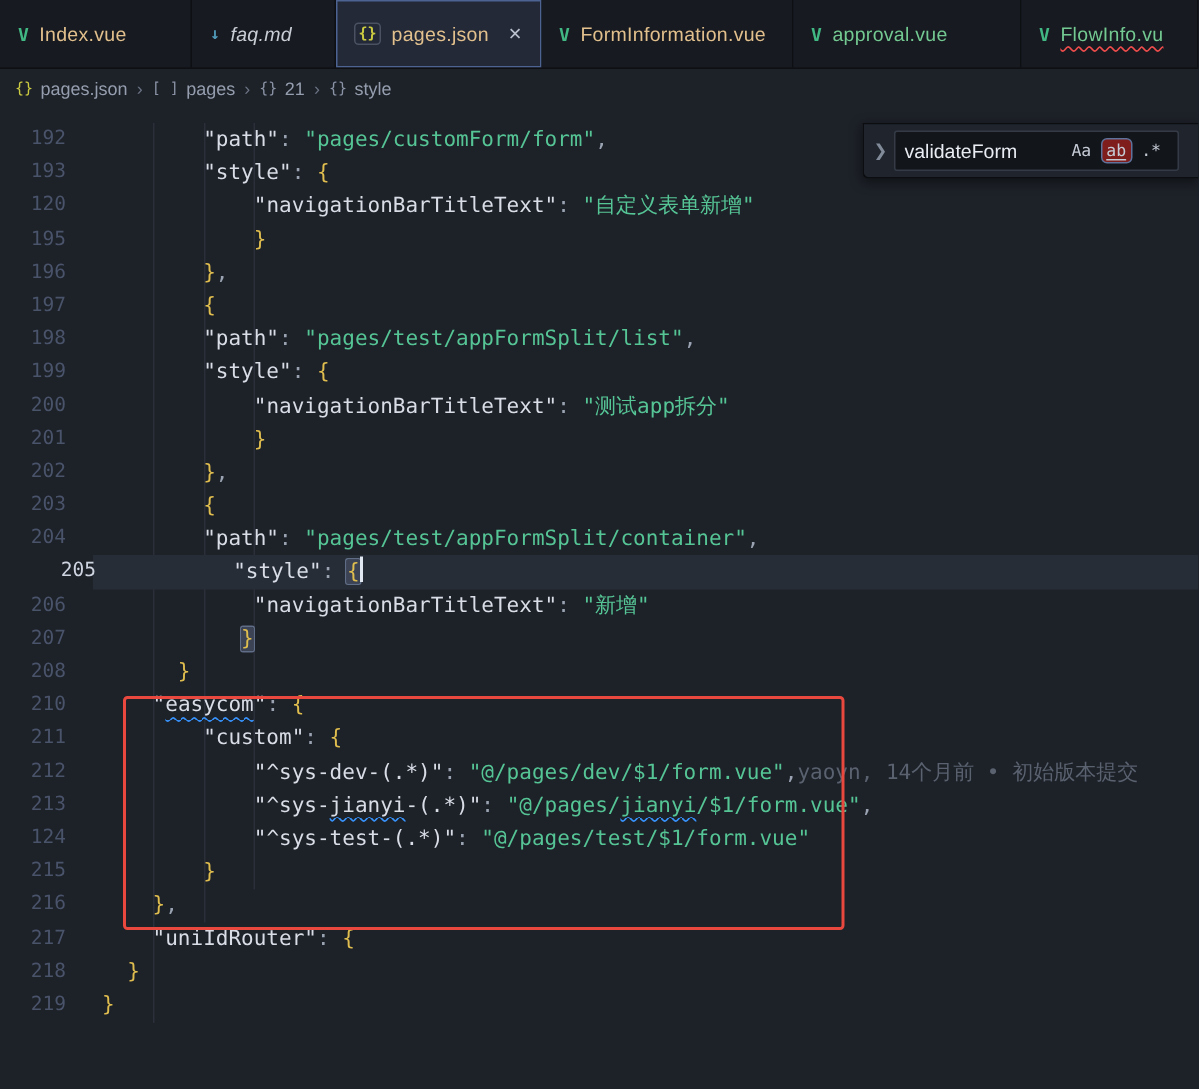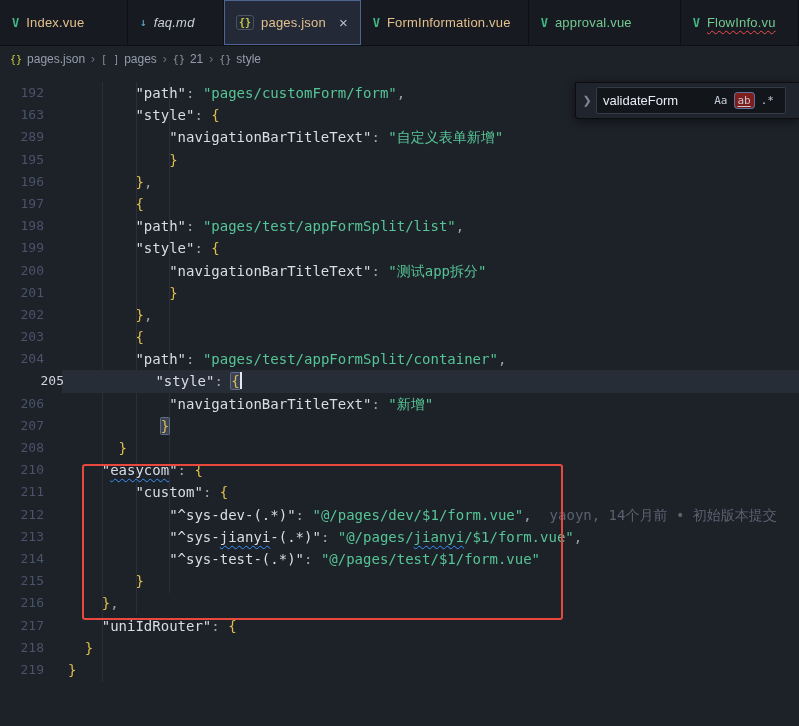--- a/index.html
+++ b/index.html
@@ -49,21 +49,21 @@
           color:#49536a;font-size:13px;}
   .row.cur .gutter{color:#ced4e0;}
   .code{flex:1;}
   .w{color:#c8ccd4;}
   .k{color:#d8dde6;}
   .s{color:#56c596;}
   .p{color:#9aa3b2;}
   .b{color:#dfbd4e;}
   .sq{text-decoration:underline wavy #3794ff 1px;text-underline-offset:3px;}
   .match{background:#3b4354;box-shadow:0 0 0 1px #606d86;border-radius:1px;}
-  .blame{color:#5a6270;margin-left:18px;}
+  .blame{color:#5a6270;margin-left:0;}
   .caret{display:inline-block;width:0;height:17px;border-left:2px solid #e2e8f2;vertical-align:-3px;}
 
   
   .find{position:absolute;top:82px;right:0;width:224px;height:37px;background:#20252d;
         border:1px solid #0b0d10;border-right:none;border-bottom-left-radius:4px;
         box-shadow:0 2px 8px rgba(0,0,0,.5);display:flex;align-items:center;
         padding-left:4px;box-sizing:border-box;z-index:40;}
   .find-chevron{color:#808a99;font-size:11px;width:14px;text-align:center;cursor:pointer;}
   .find-input{display:flex;align-items:center;background:#12151a;border:1px solid #343b46;
               border-radius:2px;height:27px;margin-left:2px;padding:0 8px 0 6px;gap:5px;
@@ -130,41 +130,41 @@
       <span data-name="breadcrumb-label">style</span>
     </span>
   </div>
 
 <div class="editor" data-name="editor">
   <div class="guide g1" data-name="indent-guide"></div>
   <div class="guide g2" data-name="indent-guide"></div>
   <div class="guide g3" data-name="indent-guide"></div>
   <div class="code-area" data-name="code-area">
       <div class="row" data-name="code-line"><span class="gutter" data-name="line-number">192</span><span class="code"><span class="w" data-name="code-token">        </span><span class="k" data-name="code-token">"path"</span><span class="p" data-name="code-token">: </span><span class="s" data-name="code-token">"pages/customForm/form"</span><span class="p" data-name="code-token">,</span></span></div>
-      <div class="row" data-name="code-line"><span class="gutter" data-name="line-number">163</span><span class="code"><span class="w" data-name="code-token">        </span><span class="k" data-name="code-token">"style"</span><span class="p" data-name="code-token">: </span><span class="b" data-name="code-token">{</span></span></div>
-      <div class="row" data-name="code-line"><span class="gutter" data-name="line-number">289</span><span class="code"><span class="w" data-name="code-token">            </span><span class="k" data-name="code-token">"navigationBarTitleText"</span><span class="p" data-name="code-token">: </span><span class="s" data-name="code-token">"自定义表单新增"</span></span></div>
+      <div class="row" data-name="code-line"><span class="gutter" data-name="line-number">193</span><span class="code"><span class="w" data-name="code-token">        </span><span class="k" data-name="code-token">"style"</span><span class="p" data-name="code-token">: </span><span class="b" data-name="code-token">{</span></span></div>
+      <div class="row" data-name="code-line"><span class="gutter" data-name="line-number">120</span><span class="code"><span class="w" data-name="code-token">            </span><span class="k" data-name="code-token">"navigationBarTitleText"</span><span class="p" data-name="code-token">: </span><span class="s" data-name="code-token">"自定义表单新增"</span></span></div>
       <div class="row" data-name="code-line"><span class="gutter" data-name="line-number">195</span><span class="code"><span class="w" data-name="code-token">            </span><span class="b" data-name="code-token">}</span></span></div>
       <div class="row" data-name="code-line"><span class="gutter" data-name="line-number">196</span><span class="code"><span class="w" data-name="code-token">        </span><span class="b" data-name="code-token">}</span><span class="p" data-name="code-token">,</span></span></div>
       <div class="row" data-name="code-line"><span class="gutter" data-name="line-number">197</span><span class="code"><span class="w" data-name="code-token">        </span><span class="b" data-name="code-token">{</span></span></div>
       <div class="row" data-name="code-line"><span class="gutter" data-name="line-number">198</span><span class="code"><span class="w" data-name="code-token">        </span><span class="k" data-name="code-token">"path"</span><span class="p" data-name="code-token">: </span><span class="s" data-name="code-token">"pages/test/appFormSplit/list"</span><span class="p" data-name="code-token">,</span></span></div>
       <div class="row" data-name="code-line"><span class="gutter" data-name="line-number">199</span><span class="code"><span class="w" data-name="code-token">        </span><span class="k" data-name="code-token">"style"</span><span class="p" data-name="code-token">: </span><span class="b" data-name="code-token">{</span></span></div>
       <div class="row" data-name="code-line"><span class="gutter" data-name="line-number">200</span><span class="code"><span class="w" data-name="code-token">            </span><span class="k" data-name="code-token">"navigationBarTitleText"</span><span class="p" data-name="code-token">: </span><span class="s" data-name="code-token">"测试app拆分"</span></span></div>
       <div class="row" data-name="code-line"><span class="gutter" data-name="line-number">201</span><span class="code"><span class="w" data-name="code-token">            </span><span class="b" data-name="code-token">}</span></span></div>
       <div class="row" data-name="code-line"><span class="gutter" data-name="line-number">202</span><span class="code"><span class="w" data-name="code-token">        </span><span class="b" data-name="code-token">}</span><span class="p" data-name="code-token">,</span></span></div>
       <div class="row" data-name="code-line"><span class="gutter" data-name="line-number">203</span><span class="code"><span class="w" data-name="code-token">        </span><span class="b" data-name="code-token">{</span></span></div>
       <div class="row" data-name="code-line"><span class="gutter" data-name="line-number">204</span><span class="code"><span class="w" data-name="code-token">        </span><span class="k" data-name="code-token">"path"</span><span class="p" data-name="code-token">: </span><span class="s" data-name="code-token">"pages/test/appFormSplit/container"</span><span class="p" data-name="code-token">,</span></span></div>
       <div class="row cur" data-name="code-line"><span class="gutter" data-name="line-number">205</span><span class="code"><span class="w" data-name="code-token">        </span><span class="k" data-name="code-token">"style"</span><span class="p" data-name="code-token">: </span><span class="b match" data-name="code-token">{</span><span class="caret" data-name="caret"></span></span></div>
       <div class="row" data-name="code-line"><span class="gutter" data-name="line-number">206</span><span class="code"><span class="w" data-name="code-token">            </span><span class="k" data-name="code-token">"navigationBarTitleText"</span><span class="p" data-name="code-token">: </span><span class="s" data-name="code-token">"新增"</span></span></div>
       <div class="row" data-name="code-line"><span class="gutter" data-name="line-number">207</span><span class="code"><span class="w" data-name="code-token">           </span><span class="b match" data-name="code-token">}</span></span></div>
       <div class="row" data-name="code-line"><span class="gutter" data-name="line-number">208</span><span class="code"><span class="w" data-name="code-token">      </span><span class="b" data-name="code-token">}</span></span></div>
       <div class="row" data-name="code-line"><span class="gutter" data-name="line-number">210</span><span class="code"><span class="w" data-name="code-token">    </span><span class="k" data-name="code-token">"</span><span class="k sq" data-name="code-token">easycom</span><span class="k" data-name="code-token">"</span><span class="p" data-name="code-token">: </span><span class="b" data-name="code-token">{</span></span></div>
       <div class="row" data-name="code-line"><span class="gutter" data-name="line-number">211</span><span class="code"><span class="w" data-name="code-token">        </span><span class="k" data-name="code-token">"custom"</span><span class="p" data-name="code-token">: </span><span class="b" data-name="code-token">{</span></span></div>
       <div class="row" data-name="code-line"><span class="gutter" data-name="line-number">212</span><span class="code"><span class="w" data-name="code-token">            </span><span class="k" data-name="code-token">"^sys-dev-(.*)"</span><span class="p" data-name="code-token">: </span><span class="s" data-name="code-token">"@/pages/dev/$1/form.vue"</span><span class="p" data-name="code-token">,</span><span class="blame" data-name="git-blame-annotation">yaoyn, 14个月前 • 初始版本提交</span></span></div>
       <div class="row" data-name="code-line"><span class="gutter" data-name="line-number">213</span><span class="code"><span class="w" data-name="code-token">            </span><span class="k" data-name="code-token">"^sys-</span><span class="k sq" data-name="code-token">jianyi</span><span class="k" data-name="code-token">-(.*)"</span><span class="p" data-name="code-token">: </span><span class="s" data-name="code-token">"@/pages/</span><span class="s sq" data-name="code-token">jianyi</span><span class="s" data-name="code-token">/$1/form.vue"</span><span class="p" data-name="code-token">,</span></span></div>
-      <div class="row" data-name="code-line"><span class="gutter" data-name="line-number">214</span><span class="code"><span class="w" data-name="code-token">            </span><span class="k" data-name="code-token">"^sys-test-(.*)"</span><span class="p" data-name="code-token">: </span><span class="s" data-name="code-token">"@/pages/test/$1/form.vue"</span></span></div>
+      <div class="row" data-name="code-line"><span class="gutter" data-name="line-number">124</span><span class="code"><span class="w" data-name="code-token">            </span><span class="k" data-name="code-token">"^sys-test-(.*)"</span><span class="p" data-name="code-token">: </span><span class="s" data-name="code-token">"@/pages/test/$1/form.vue"</span></span></div>
       <div class="row" data-name="code-line"><span class="gutter" data-name="line-number">215</span><span class="code"><span class="w" data-name="code-token">        </span><span class="b" data-name="code-token">}</span></span></div>
       <div class="row" data-name="code-line"><span class="gutter" data-name="line-number">216</span><span class="code"><span class="w" data-name="code-token">    </span><span class="b" data-name="code-token">}</span><span class="p" data-name="code-token">,</span></span></div>
       <div class="row" data-name="code-line"><span class="gutter" data-name="line-number">217</span><span class="code"><span class="w" data-name="code-token">    </span><span class="k" data-name="code-token">"uniIdRouter"</span><span class="p" data-name="code-token">: </span><span class="b" data-name="code-token">{</span></span></div>
       <div class="row" data-name="code-line"><span class="gutter" data-name="line-number">218</span><span class="code"><span class="w" data-name="code-token">  </span><span class="b" data-name="code-token">}</span></span></div>
       <div class="row" data-name="code-line"><span class="gutter" data-name="line-number">219</span><span class="code"><span class="b" data-name="code-token">}</span></span></div>
     </div>
 </div>
 
 <div class="find" data-name="find-widget">
   <span class="find-chevron" data-name="toggle-replace-button">❯</span>

